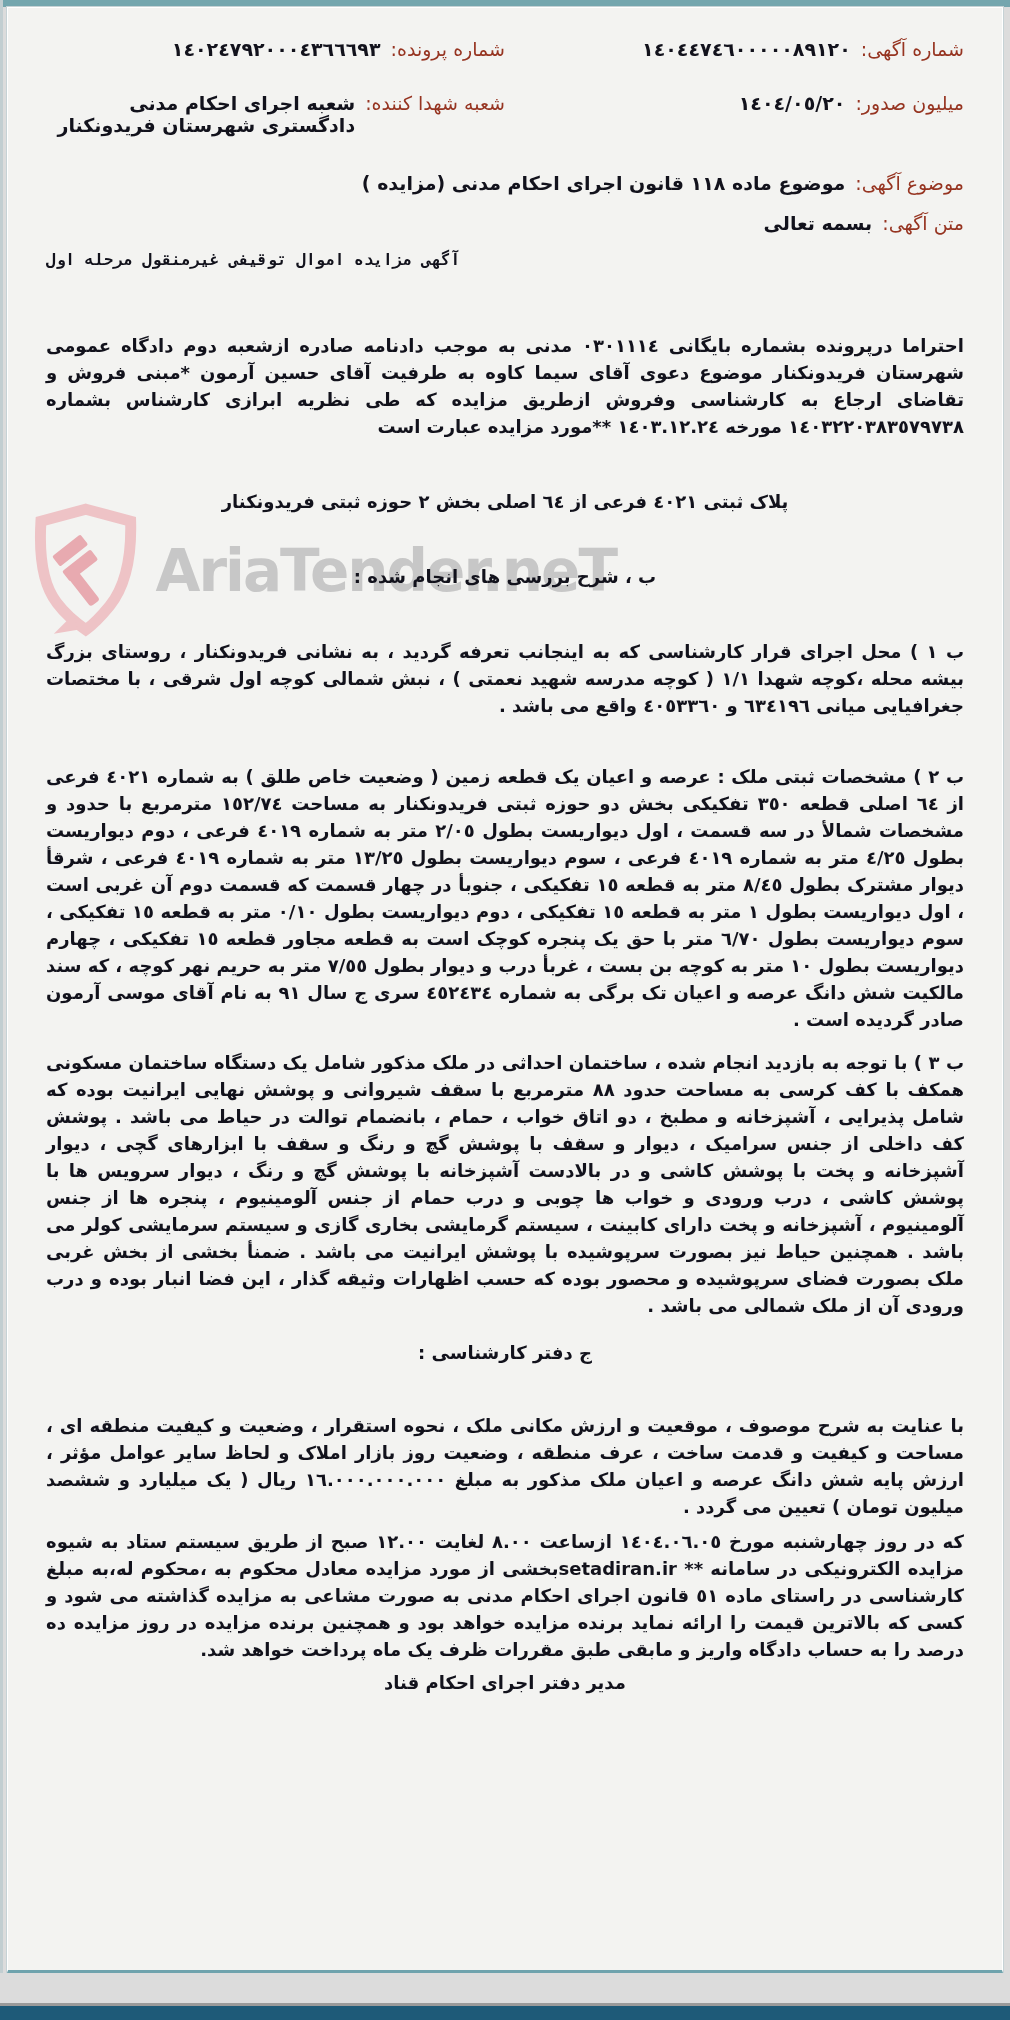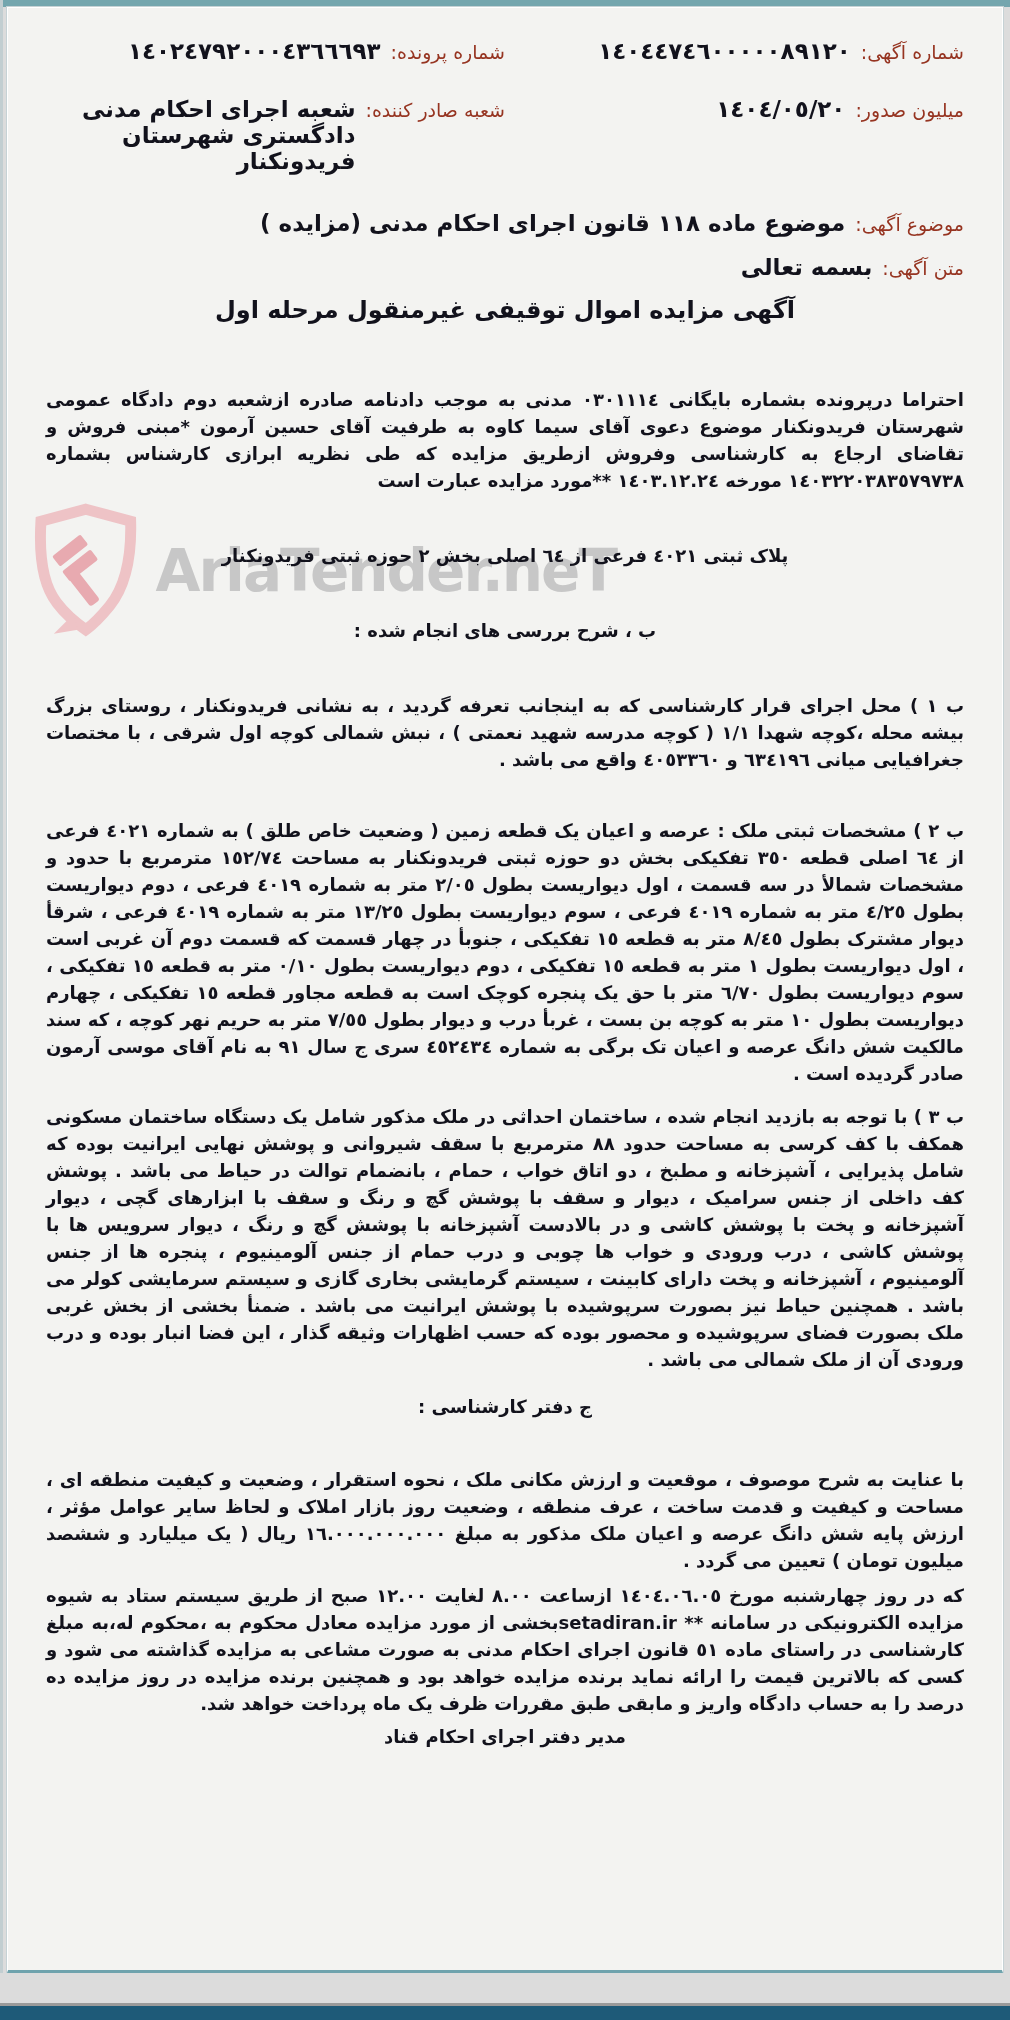--- a/index.html
+++ b/index.html
@@ -21,24 +21,24 @@
   
   .watermark{position:absolute;top:478px;left:18px;width:590px;height:170px;
     display:flex;align-items:center;gap:10px;z-index:0;direction:ltr;}
   .wm-text{font-size:58px;font-weight:bold;color:var(--watermark-text,#c7c7c7);
     letter-spacing:-2px;white-space:nowrap;}
   
   .hrow{display:flex;margin-bottom:32px;}
   .field{flex:1;display:flex;align-items:baseline;gap:10px;min-width:0;}
   .field.full{flex:1 1 100%;}
   .lbl{color:var(--label,#963421);font-weight:normal;font-size:19px;white-space:nowrap;text-align:center;}
-  .val{color:var(--ink,#12121c);font-weight:bold;font-size:23px;}
+  .val{color:var(--ink,#12121c);font-weight:bold;font-size:19px;}
   .hrow.tight{margin-bottom:18px;}
   .hrow.tighter{margin-bottom:16px;}
-  .title{font-weight:bold;font-size:24px;color:var(--ink,#12121c);text-align:center;}
+  .title{font-weight:bold;font-size:16px;color:var(--ink,#12121c);text-align:left;font-family:Liberation Mono, monospace;}
   
   .para{
     margin:0;font-size:18px;font-weight:bold;color:var(--ink,#12121c);
     line-height:27px;text-align:justify;
   }
   .single{text-align:center;}
   .mt-lg{margin-top:62px;}
   .mt-md{margin-top:48px;}
   .mt-sm{margin-top:16px;}
   .mt-xs{margin-top:8px;}
@@ -80,21 +80,21 @@
         <span class="val">١٤٠٢٤٧٩٢٠٠٠٤٣٦٦٦٩٣</span>
       </div>
     </div>
 
     <div class="hrow" style="margin-bottom:36px;">
       <div class="field">
         <span class="lbl">میلیون صدور:</span>
         <span class="val">١٤٠٤/٠٥/٢٠</span>
       </div>
       <div class="field">
-        <span class="lbl">شعبه صادر کننده:</span>
+        <span class="lbl">شعبه شهدا کننده:</span>
         <span class="val">شعبه اجرای احکام مدنی دادگستری شهرستان فریدونکنار</span>
       </div>
     </div>
 
     <div class="hrow tight">
       <div class="field full">
         <span class="lbl">موضوع آگهی:</span>
         <span class="val">موضوع ماده ١١٨ قانون اجرای احکام مدنی (مزایده )</span>
       </div>
     </div>

